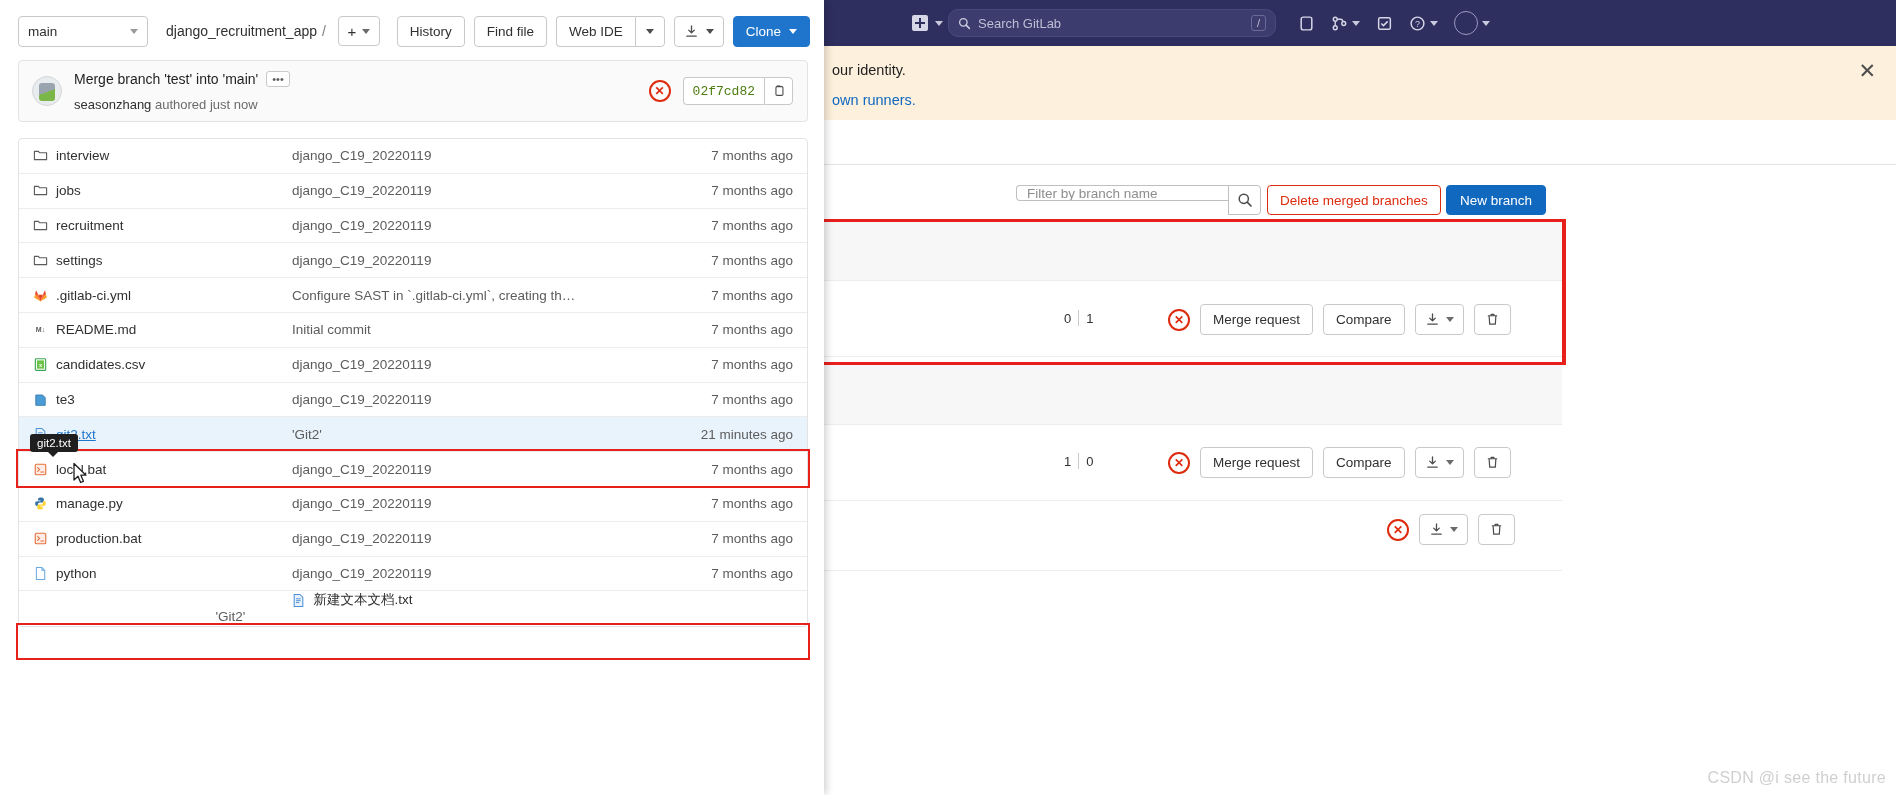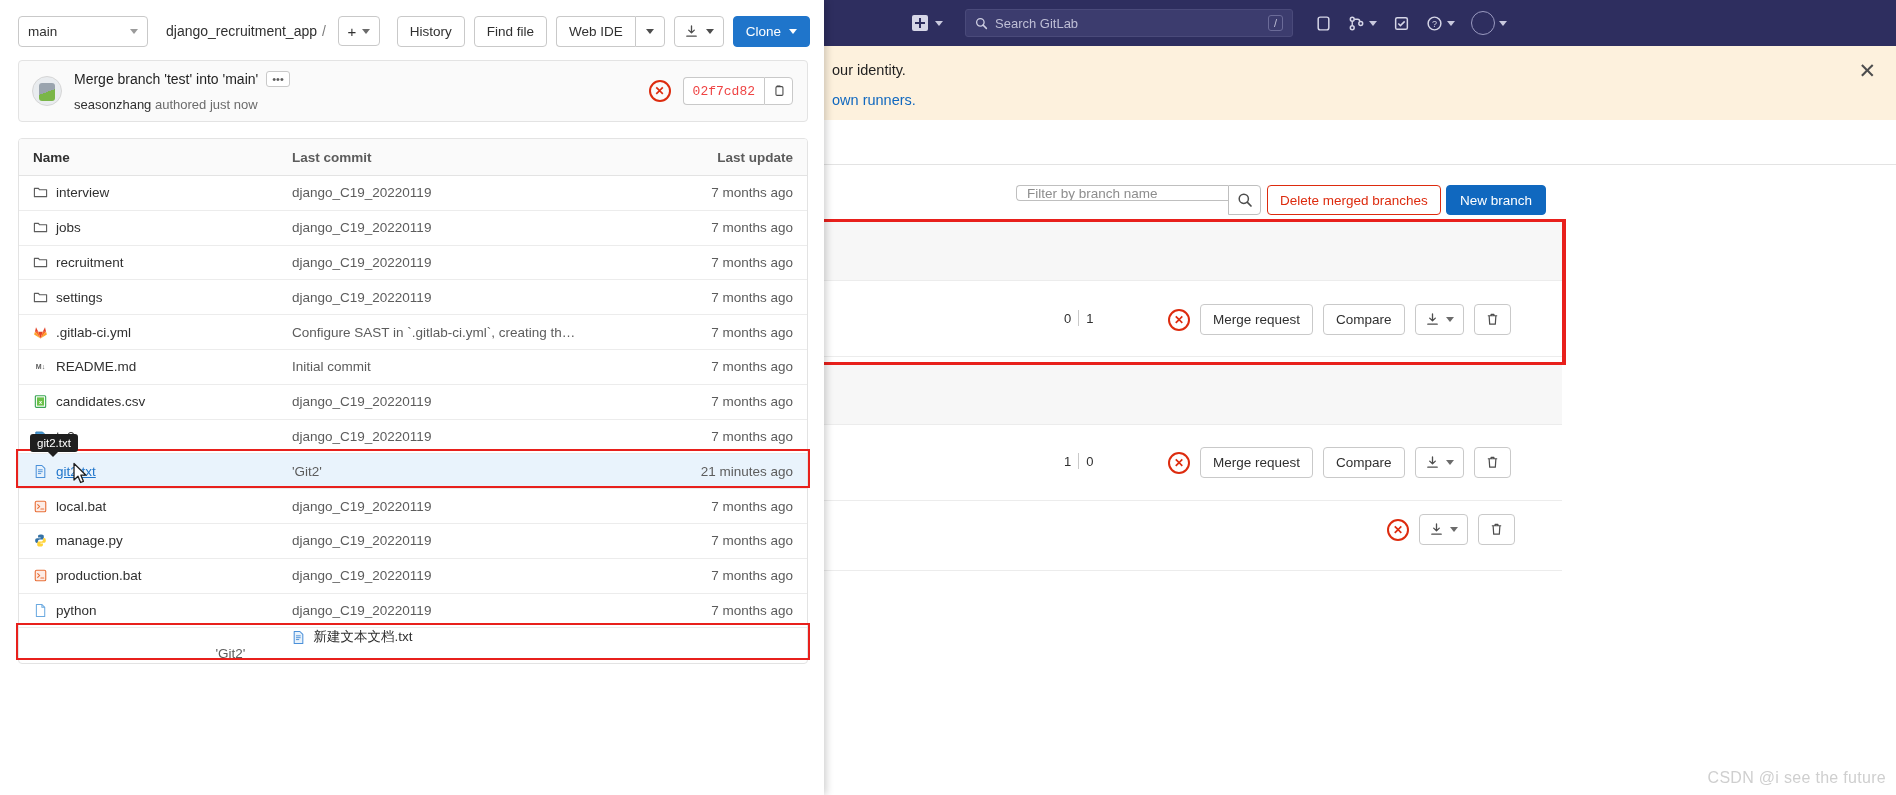--- a/index.html
+++ b/index.html
@@ -32,22 +32,22 @@
     position: relative;
   }
   .plus-box::before, .plus-box::after {
     content: ""; position: absolute; background: #2e2e5f;
   }
   .plus-box::before { left: 7px; top: 3px; width: 2px; height: 10px; }
   .plus-box::after  { left: 3px; top: 7px; width: 10px; height: 2px; }
   .caret { width: 0; height: 0; border-left: 4px solid transparent;
            border-right: 4px solid transparent; border-top: 5px solid #c9c9de; }
   .search-wrap {
-    margin-left: 22px; width: 328px; height: 28px;
-    background: #3c3c6e; border-radius: 3px;
+    margin-left: 5px; width: 328px; height: 28px;
+    background: #3c3c6e; border-radius: 10px;
     display: flex; align-items: center; padding: 0 9px;
     border: 1px solid #4a4a7a;
   }
   .search-wrap .mag { width: 13px; height: 13px; flex: none; }
   .search-wrap .ph {
     margin-left: 7px; color: #bfbfd6; font-size: 13px; flex: 1;
   }
   .slash-key {
     border: 1px solid #6b6b98; border-radius: 3px; color: #bfbfd6;
     font-size: 11px; padding: 0px 5px; line-height: 14px;
@@ -221,21 +221,21 @@
   }
   .commit-sub { font-size: 13px; color: #6b6b6b; margin-top: 10px; }
   .commit-sub b { color: #303030; font-weight: normal; }
   .commit-right {
     margin-left: auto; display: flex; align-items: center; gap: 12px; margin-right: 14px;
   }
   .sha-group { display: flex; height: 28px; }
   .sha {
     border: 1px solid #c9c9c9; border-right: none; border-radius: 4px 0 0 4px;
     background: #fff; font-family: "Liberation Mono", monospace; font-size: 13px;
-    color: #ef4444; padding: 0 9px; display: flex; align-items: center;
+    color: #4d7c0f; padding: 0 9px; display: flex; align-items: center;
   }
   .sha-copy {
     border: 1px solid #c9c9c9; border-radius: 0 4px 4px 0; background: #fff;
     width: 29px; display: flex; align-items: center; justify-content: center; cursor: pointer;
   }
 
   
   .file-table {
     position: absolute; left: 18px; top: 138px; width: 790px;
     border: 1px solid #e3e3e3; border-radius: 4px; overflow: hidden;
@@ -493,25 +493,20 @@
           <svg width="14" height="14" viewBox="0 0 16 16">
             <rect x="4.5" y="3" width="8" height="10" rx="1.3" fill="none" stroke="#4d4d4d" stroke-width="1.25"></rect>
             <path d="M9.5 3V2.2h-4V3" fill="none" stroke="#4d4d4d" stroke-width="1.1"></path>
           </svg>
         </span>
       </span>
     </div>
   </div>
 
   <div class="file-table">
-    <div class="ft-head">
-      <span class="col-name">Name</span>
-      <span class="col-commit">Last commit</span>
-      <span class="col-update">Last update</span>
-    </div>
     <div id="ft-body">
         <div class="ft-row">
           <span class="col-name">
             <svg viewBox="0 0 16 16" class="ic">
               <path d="M1.5 3.6h4.3l1.2 1.5h7.5v7.3H1.5z" fill="none" stroke="#5c5c5c" stroke-width="1.2" stroke-linejoin="round"></path>
             </svg>
             <span class="fname-link">interview</span>
           </span>
           <span class="col-commit">django_C19_20220119</span>
           <span class="col-update">7 months ago</span>

